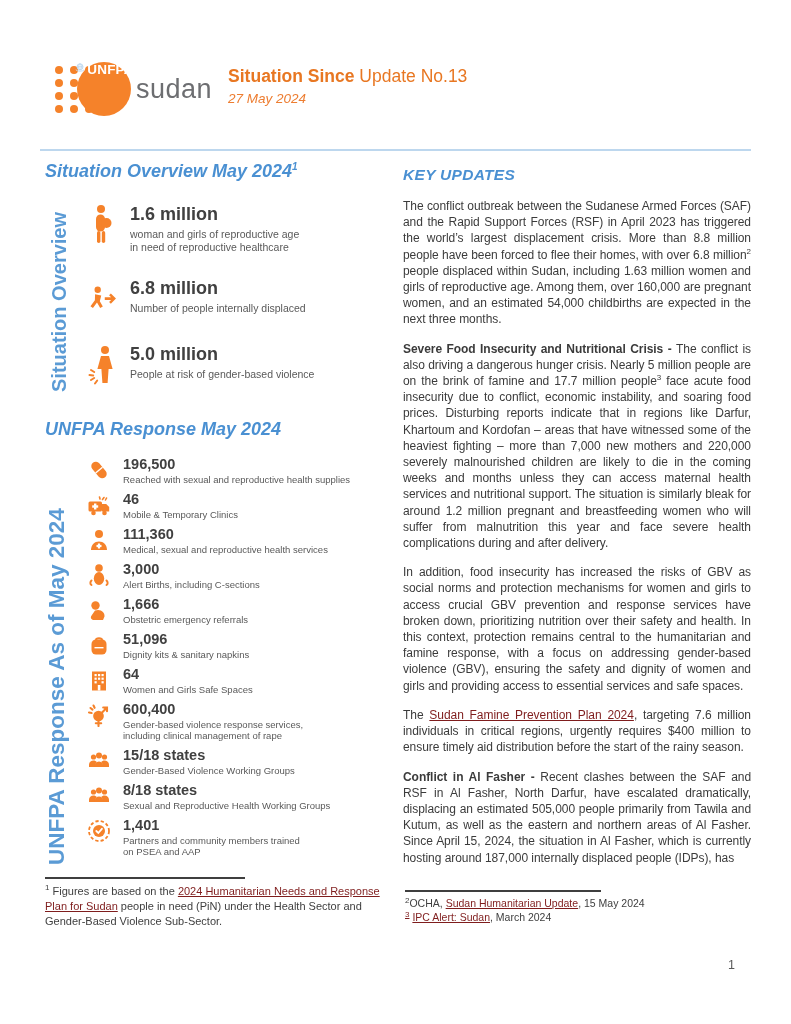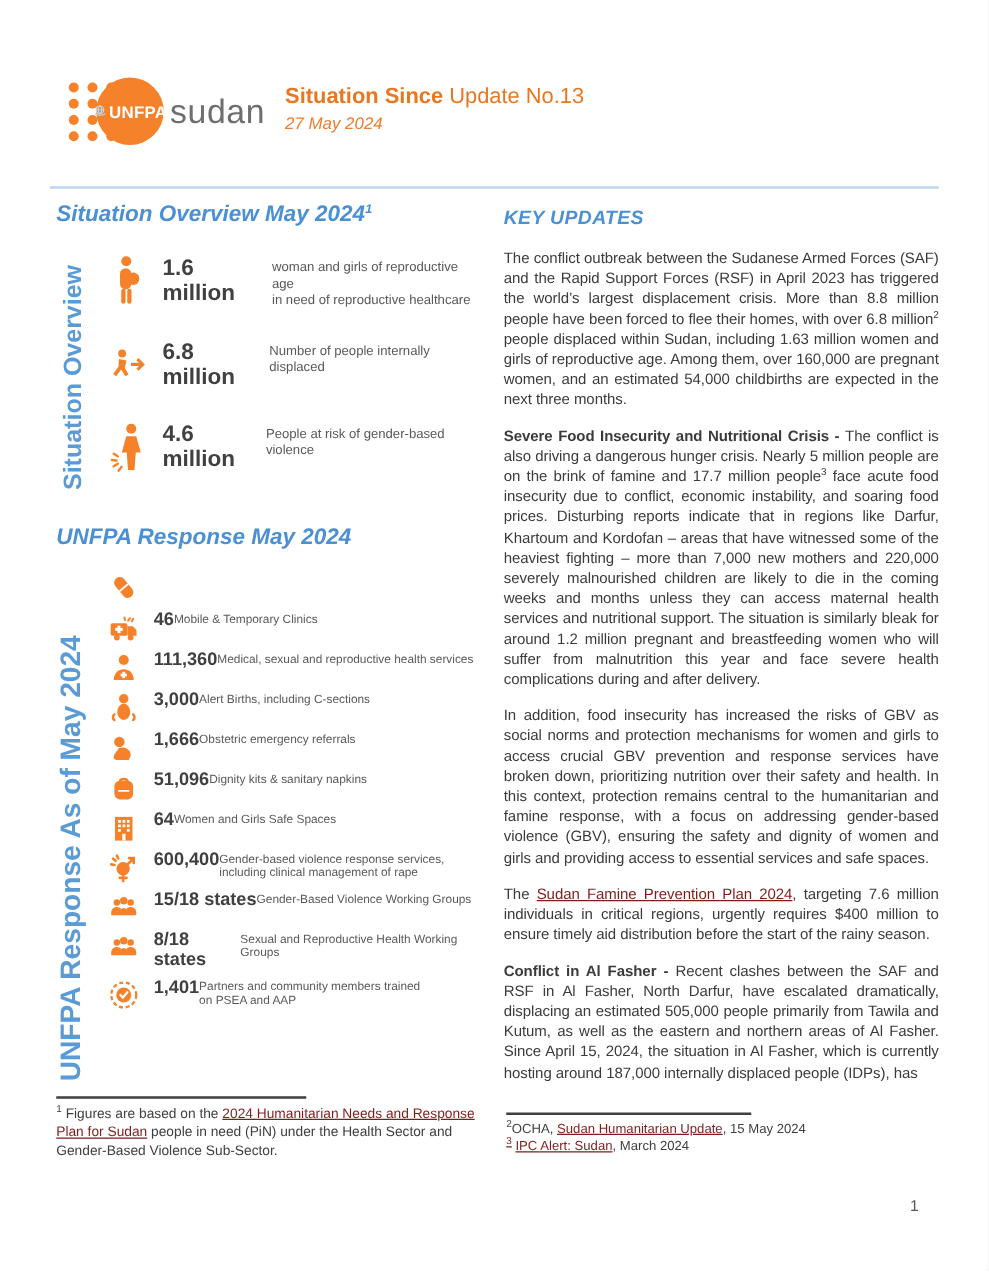--- a/index.html
+++ b/index.html
@@ -5,21 +5,21 @@
   html,body{margin:0;padding:0;background:#e9e9e9;}
   .page{position:relative;width:791px;height:1024px;margin:0 auto;background:#ffffff;
         font-family:"Liberation Sans",sans-serif;overflow:hidden;}
 
   
   .hdr{position:absolute;left:55px;top:62px;display:flex;align-items:flex-start;}
   .logo{display:flex;align-items:center;position:relative;}
   .dots{display:grid;grid-template-columns:repeat(3,8px);gap:5px 7px;margin-right:-16px;}
   .dot{width:8px;height:8px;border-radius:50%;background:#F5822A;}
   .emblem{width:54px;height:54px;border-radius:50%;background:#F5822A;position:relative;z-index:2;
-          display:flex;align-items:center;justify-content:center;gap:1px;}
+          display:flex;align-items:flex-start;justify-content:center;gap:1px;}
   .emblem .brand{color:#fff;font-weight:bold;font-size:13.5px;letter-spacing:.2px;}
   .country{font-size:27px;color:#6D6E71;margin-left:5px;letter-spacing:.5px;}
   .title-block{margin-left:16px;padding-top:4px;}
   .title-line{font-size:17.5px;color:#E87722;}
   .title-bold{font-weight:bold;}
   .date{font-size:13.5px;font-style:italic;color:#ED7D31;margin-top:4px;}
 
   .main-rule{position:absolute;top:149px;left:40px;width:711px;height:2px;background:#BDD7EE;}
 
   
@@ -33,21 +33,21 @@
   .vlabel{position:absolute;writing-mode:vertical-rl;transform:rotate(180deg);
           color:#5B9BD5;font-weight:bold;text-align:center;}
   .v-overview{left:48px;top:198px;height:208px;font-size:20px;}
   .v-response{left:44px;top:496px;height:382px;font-size:22.5px;}
 
   
   .stats{position:absolute;display:flex;flex-direction:column;}
   #overview-stats{left:86px;top:204px;width:300px;gap:24px;}
   #response-stats{left:86px;top:456px;width:300px;gap:6px;}
   .row{display:flex;align-items:flex-start;}
-  .row .txt{display:flex;flex-direction:row;}
+  .row .txt{display:flex;flex-direction:column;}
   .row .ic svg{fill:#F5822A;display:block;}
   .o-row{gap:10px;}
   .o-row .ic{width:34px;flex:none;display:flex;justify-content:center;}
   .o-row .ic svg{width:30px;height:42px;}
   .o-row .val{font-size:18px;font-weight:bold;color:#404040;line-height:20px;}
   .o-row .lbl{font-size:10.5px;color:#595959;line-height:13px;margin-top:4px;white-space:pre-line;}
   .r-row{gap:11px;}
   .r-row .ic{width:26px;flex:none;display:flex;justify-content:center;margin-top:2px;}
   .r-row .ic svg{width:24px;height:24px;}
   .r-row .val{font-size:14.5px;font-weight:bold;color:#404040;line-height:16px;}
@@ -153,37 +153,41 @@
               <line x1="3" y1="26" x2="6.2" y2="28"></line>
               <line x1="1.5" y1="31" x2="5.2" y2="31.4"></line>
               <line x1="3" y1="36" x2="6.2" y2="34"></line>
               <line x1="7" y1="39.5" x2="9.2" y2="36.5"></line>
             </g>
             <circle cx="17" cy="6" r="4"></circle>
             <path d="M13 12h8l3.6 13h-4l-1 14h-5.2l-1-14h-4z"></path>
           </svg>
         </span>
         <span class="txt">
-          <span class="val">4.6 million</span>
+          <span class="val">5.0 million</span>
           <span class="lbl">People at risk of gender-based violence</span>
         </span>
       </div>
     </div>
 
   <h2 class="h-blue" id="response-heading">UNFPA Response May 2024</h2>
   <div class="vlabel v-response">UNFPA Response As of May 2024</div>
   <div class="stats" id="response-stats">
       <div class="row r-row">
         <span class="ic">
           <svg viewBox="0 0 24 24">
             <g transform="rotate(-40 12 12)">
               <rect x="7.5" y="2.5" width="9" height="19" rx="4.5"></rect>
               <rect x="7.5" y="11.4" width="9" height="1.4" fill="#fff"></rect>
             </g>
           </svg>
+        </span>
+        <span class="txt">
+          <span class="val">196,500</span>
+          <span class="lbl">Reached with sexual and reproductive health supplies</span>
         </span>
       </div>
       <div class="row r-row">
         <span class="ic">
           <svg viewBox="0 0 24 24">
             <rect x="1.5" y="8.5" width="13.5" height="10" rx="1.5"></rect>
             <path d="M15 11h4.2l3 3v4.5H15z"></path>
             <circle cx="6.5" cy="20" r="2.3"></circle>
             <circle cx="17.5" cy="20" r="2.3"></circle>
             <g fill="#fff">

